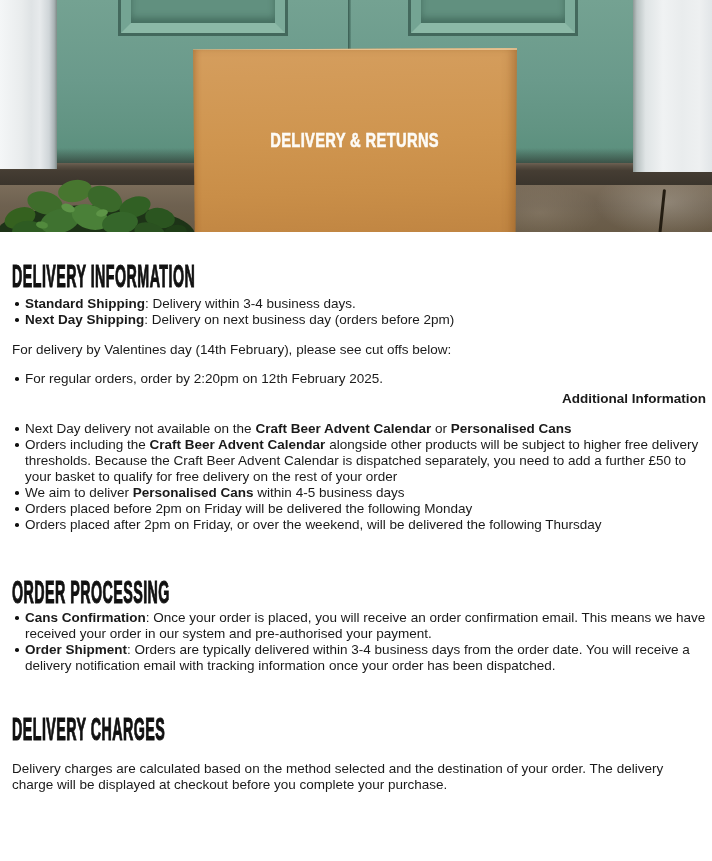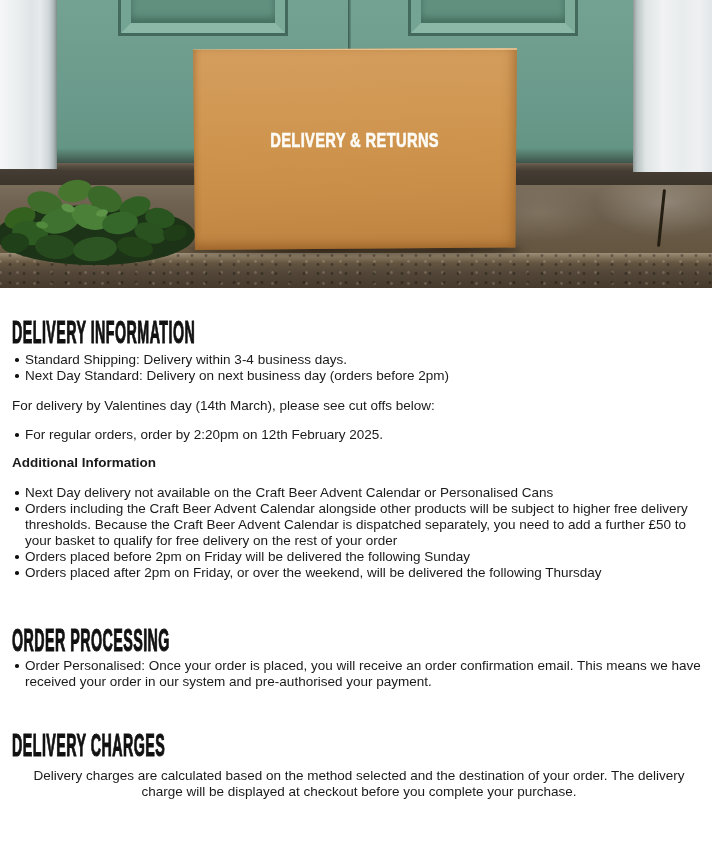--- a/index.html
+++ b/index.html
@@ -3,21 +3,21 @@
 <meta charset="utf-8">
 <style>
   * { margin:0; padding:0; box-sizing:border-box; }
   html,body { background:#ffffff; }
   body {
     width:712px; height:861px; overflow:hidden; position:relative;
     font-family:"Liberation Sans", sans-serif; color:#1a1a1a;
   }
 
   
-  .hero { position:relative; width:712px; height:288px; overflow:hidden;
+  .hero { position:relative; width:712px; height:232px; overflow:hidden;
     background:linear-gradient(180deg,#74a292 0%,#6a9a8b 35%,#629483 55%,#578d7a 75%,#4f8671 100%); }
 
   .seam { position:absolute; left:348px; top:0; width:3px; height:158px;
     background:linear-gradient(90deg, rgba(26,56,47,.65), rgba(70,110,98,.35)); }
 
   .panel { position:absolute; top:-70px; height:106px;
     border:3px solid rgba(22,50,42,.5); }
   .panel-left  { left:118px; width:170px; }
   .panel-right { left:408px; width:170px; }
   .panel .mold { width:100%; height:100%;
@@ -69,33 +69,33 @@
     transform:scaleX(.70); letter-spacing:.5px; -webkit-text-stroke:.6px #fdfbf6; }
 
   
   .content { padding:0 6px 0 12px; font-size:13.5px; line-height:16px; }
   .h-big { font-size:31px; line-height:30px; font-weight:700; color:#111;
     white-space:nowrap; transform:scaleX(.46); transform-origin:0 50%;
     letter-spacing:1px; -webkit-text-stroke:1.1px #111; }
   .h1 { margin-top:30px; }
   .h2 { margin-top:45px; }
   .h3 { margin-top:41px; }
-  .sub-heading { font-weight:700; margin-top:12px; }
+  .sub-heading { font-weight:700; margin-top:4px;text-align:right; }
   p { margin:0; }
   .p1 { margin-top:14px; }
-  .p2 { margin-top:7px;text-align:center; }
+  .p2 { margin-top:16px; }
   ul { list-style:none; padding-left:13px; }
   .ul1 { margin-top:4px; }
   .ul2 { margin-top:13px; }
   .ul3 { margin-top:14px; }
   .ul4 { margin-top:2px; }
   li { position:relative; }
   li::before { content:""; position:absolute; left:-10px; top:6px;
     width:3.5px; height:3.5px; border-radius:50%; background:#111; }
-  b { font-weight:400; }
+  b { font-weight:700; }
 </style>
 </head>
 <body>
 
 <div class="hero">
   <div class="seam"></div>
   <div class="panel panel-left">
       <div class="mold">
         <div class="inner"></div>
       </div>
@@ -139,35 +139,37 @@
   <div class="box">
     <span class="box-title">DELIVERY &amp; RETURNS</span>
   </div>
 </div>
 
 <div class="content">
 
   <div class="h-big h1">DELIVERY INFORMATION</div>
   <ul class="ul1">
       <li><b>Standard Shipping</b>: Delivery within 3-4 business days.</li>
-      <li><b>Next Day Standard</b>: Delivery on next business day (orders before 2pm)</li>
+      <li><b>Next Day Shipping</b>: Delivery on next business day (orders before 2pm)</li>
     </ul>
-  <p class="p1">For delivery by Valentines day (14th March), please see cut offs below:</p>
+  <p class="p1">For delivery by Valentines day (14th February), please see cut offs below:</p>
   <ul class="ul2">
       <li>For regular orders, order by 2:20pm on 12th February 2025.</li>
     </ul>
   <div class="sub-heading">Additional Information</div>
   <ul class="ul3">
       <li>Next Day delivery not available on the <b>Craft Beer Advent Calendar</b> or <b>Personalised Cans</b></li>
       <li>Orders including the <b>Craft Beer Advent Calendar</b> alongside other products will be subject to higher free delivery thresholds. Because the Craft Beer Advent Calendar is dispatched separately, you need to add a further £50 to your basket to qualify for free delivery on the rest of your order</li>
-      <li>Orders placed before 2pm on Friday will be delivered the following Sunday</li>
+      <li>We aim to deliver <b>Personalised Cans</b> within 4-5 business days</li>
+      <li>Orders placed before 2pm on Friday will be delivered the following Monday</li>
       <li>Orders placed after 2pm on Friday, or over the weekend, will be delivered the following Thursday</li>
     </ul>
 
   <div class="h-big h2">ORDER PROCESSING</div>
   <ul class="ul4">
-      <li><b>Order Personalised</b>: Once your order is placed, you will receive an order confirmation email. This means we have received your order in our system and pre-authorised your payment.</li>
+      <li><b>Cans Confirmation</b>: Once your order is placed, you will receive an order confirmation email. This means we have received your order in our system and pre-authorised your payment.</li>
+      <li><b>Order Shipment</b>: Orders are typically delivered within 3-4 business days from the order date. You will receive a delivery notification email with tracking information once your order has been dispatched.</li>
     </ul>
 
   <div class="h-big h3">DELIVERY CHARGES</div>
   <p class="p2">Delivery charges are calculated based on the method selected and the destination of your order. The delivery charge will be displayed at checkout before you complete your purchase.</p>
 
 </div>
 
 </body></html>

